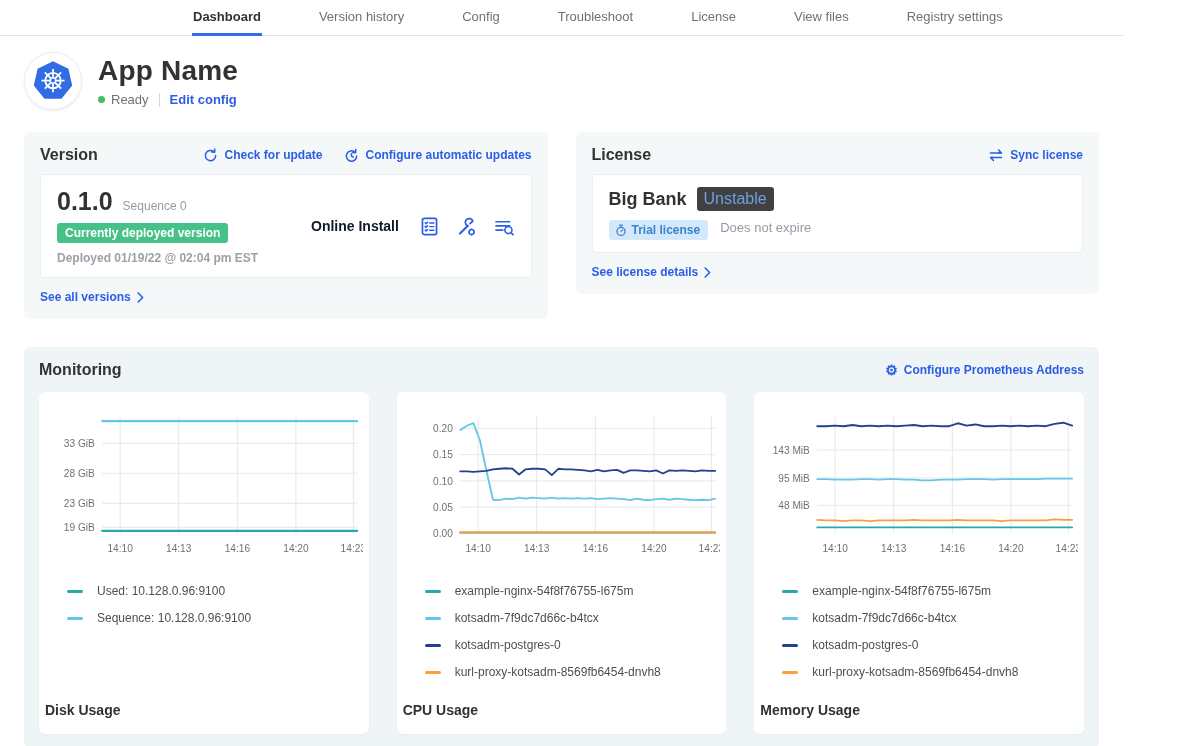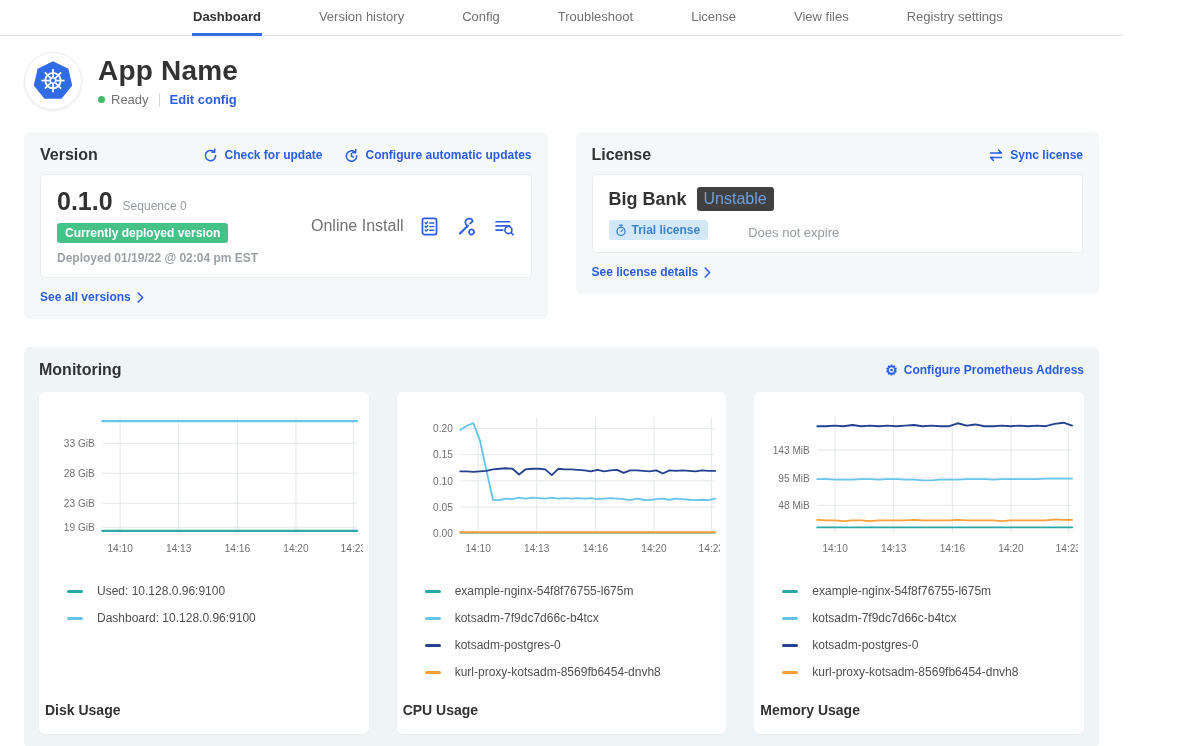--- a/index.html
+++ b/index.html
@@ -29,29 +29,29 @@
   .head-links { display:flex; gap:22px; align-items:center; }
   .white-card { background:#fff; border:1px solid #e9eef0; border-radius:4px; margin-top:10px; padding:12px 16px; }
 
   .version-inner { display:flex; align-items:center; }
   .v-left { min-width:228px; }
   .v-number-row { display:flex; align-items:baseline; }
   .v-number { font-size:25px; font-weight:bold; }
   .v-seq { font-size:12px; color:#959ba4; margin-left:10px; }
   .green-badge { display:inline-block; margin-top:7px; background:#46c288; color:#fff; font-size:12px; font-weight:bold; padding:3px 8px; border-radius:3px; }
   .deployed-at { margin-top:8px; font-size:12px; color:#9ba1a8; font-weight:bold; }
-  .install-type { flex:1; font-size:16px; color:#737373; font-weight:normal; padding-left:26px; }
+  .install-type { flex:1; font-size:14px; color:#0f172a; font-weight:bold; padding-left:26px; }
   .v-icons { display:flex; gap:16px; align-items:center; }
   .v-icons svg { cursor:pointer; }
   .see-link { margin-top:12px; display:inline-flex; }
 
   .lic-row1 { display:flex; align-items:center; }
   .customer-name { font-size:18px; font-weight:bold; }
   .channel-badge { margin-left:10px; background:#404040; color:#6d9fe0; font-size:16px; padding:3px 7px; border-radius:3px; }
-  .lic-row2 { display:flex; align-items:flex-end; margin-top:9px;gap:28px; }
+  .lic-row2 { display:flex; align-items:flex-start; margin-top:9px; }
   .trial-badge { background:#d3e9fb; color:#3d82cc; font-size:12px; font-weight:bold; padding:3px 8px 3px 6px; border-radius:3px; display:inline-flex; align-items:center; gap:5px; }
   .expiry { font-size:13px; color:#959ba4; margin-left:12px; }
 
   
   .monitoring { margin:28px 24px 0 24px; background:#eff4f6; border-radius:6px; padding:14px 15px 14px 15px; }
   .charts-row { display:flex; gap:28px; margin-top:13px; }
   .chart-card { flex:1 1 0; background:#fff; border-radius:6px; box-shadow:0 1px 2px rgba(0,0,0,.04); padding:12px 6px 16px 6px; height:342px; display:flex; flex-direction:column; }
   .chart-svg { display:block; width:100%; }
   .legend { margin-top:12px; padding-left:22px; }
   .legend-row { display:flex; align-items:center; margin-bottom:13px; }
@@ -254,21 +254,21 @@
             <polyline points="62.0,129.4 338.0,129.4" fill="none" stroke="#2aa7a8" stroke-width="2.5" stroke-linejoin="round" stroke-linecap="round"></polyline>
             <polyline points="62.0,10.5 338.0,10.5" fill="none" stroke="#65c6ea" stroke-width="2.5" stroke-linejoin="round" stroke-linecap="round"></polyline>
           </svg>
           <div class="legend">
             <div class="legend-row">
               <span class="legend-dash" style="background: rgb(42, 167, 168);"></span>
               <span class="legend-label">Used: 10.128.0.96:9100</span>
             </div>
             <div class="legend-row">
               <span class="legend-dash" style="background: rgb(101, 198, 234);"></span>
-              <span class="legend-label">Dashboard: 10.128.0.96:9100</span>
+              <span class="legend-label">Sequence: 10.128.0.96:9100</span>
             </div>
           </div>
           <div class="chart-title">Disk Usage</div>
         </div>
         <div class="chart-card">
           <svg viewBox="0 0 344 166" class="chart-svg" height="168">
             <line x1="81.32" y1="6" x2="81.32" y2="132" stroke="#e2e6e8" stroke-width="1"></line>
             <text x="81.32" y="152" text-anchor="middle" font-size="11" fill="#717171">14:10</text>
             <line x1="144.8" y1="6" x2="144.8" y2="132" stroke="#e2e6e8" stroke-width="1"></line>
             <text x="144.8" y="152" text-anchor="middle" font-size="11" fill="#717171">14:13</text>

